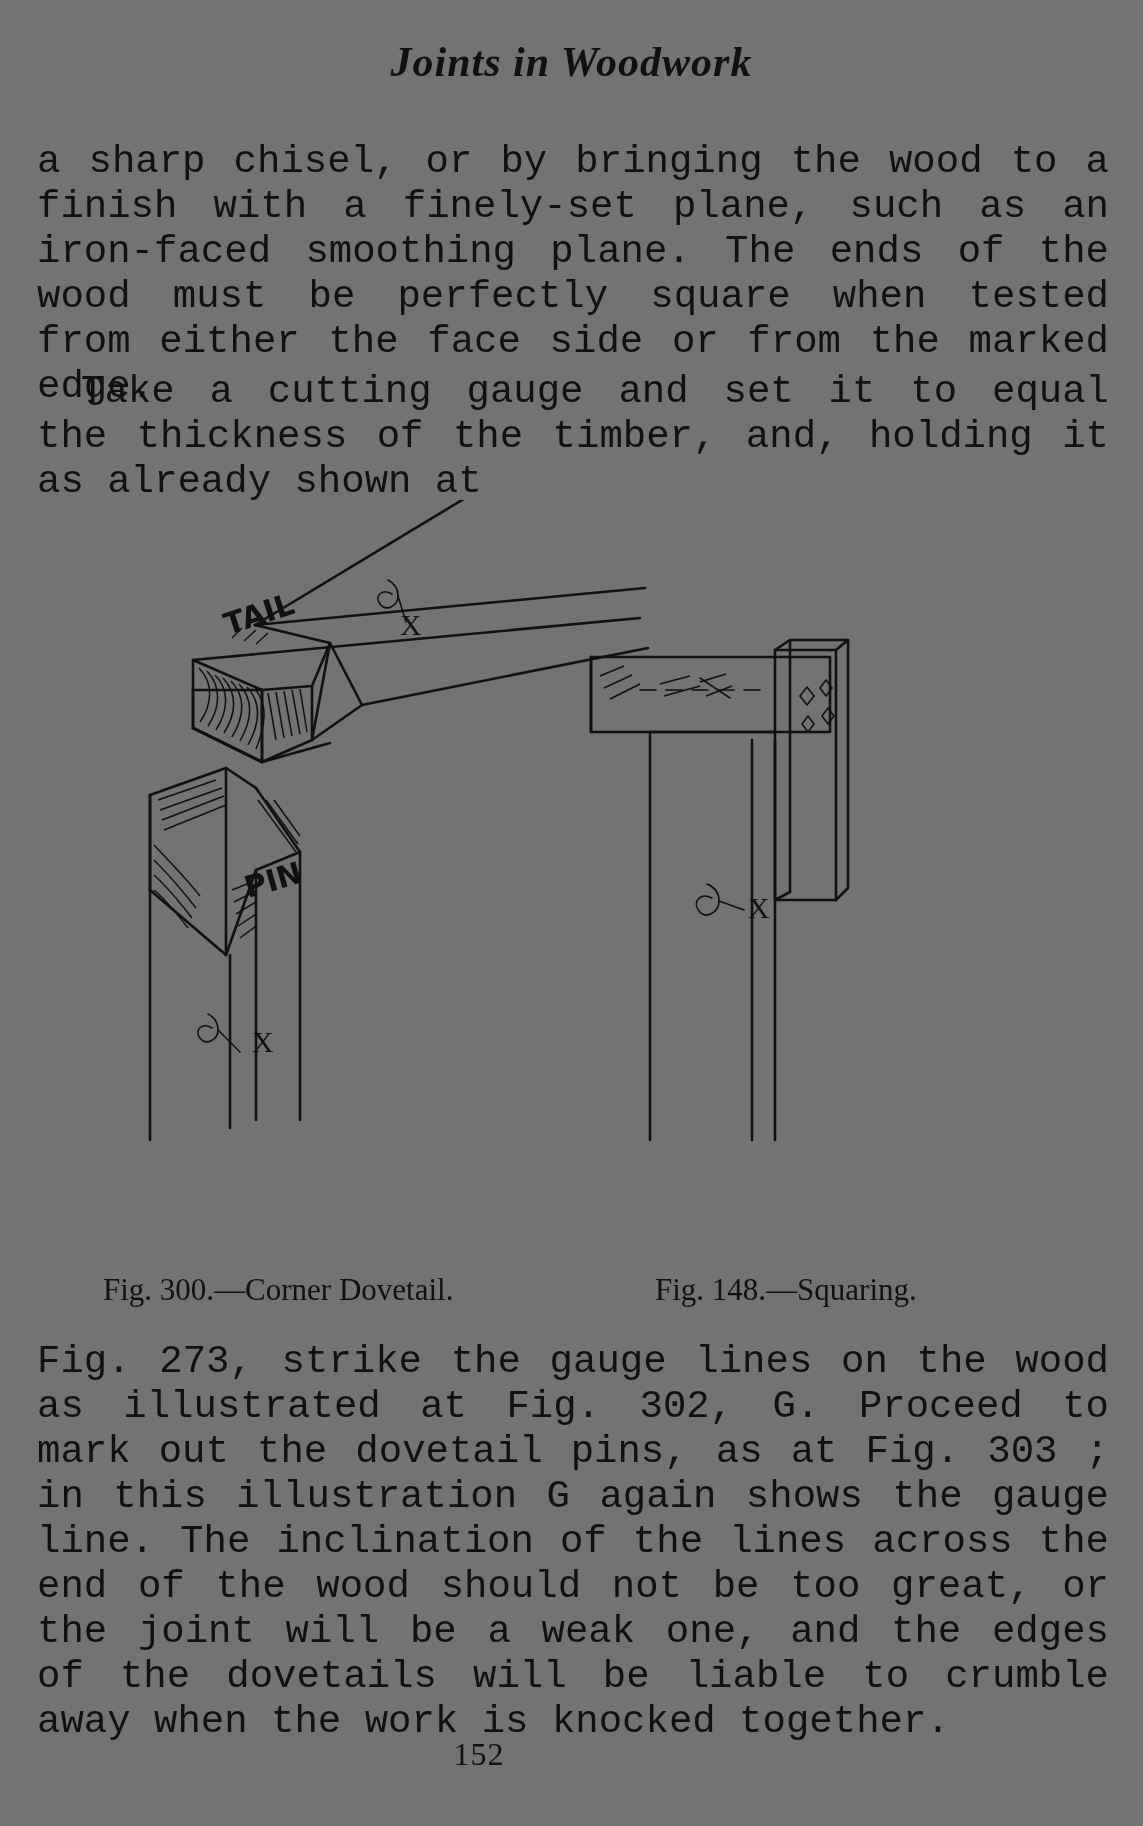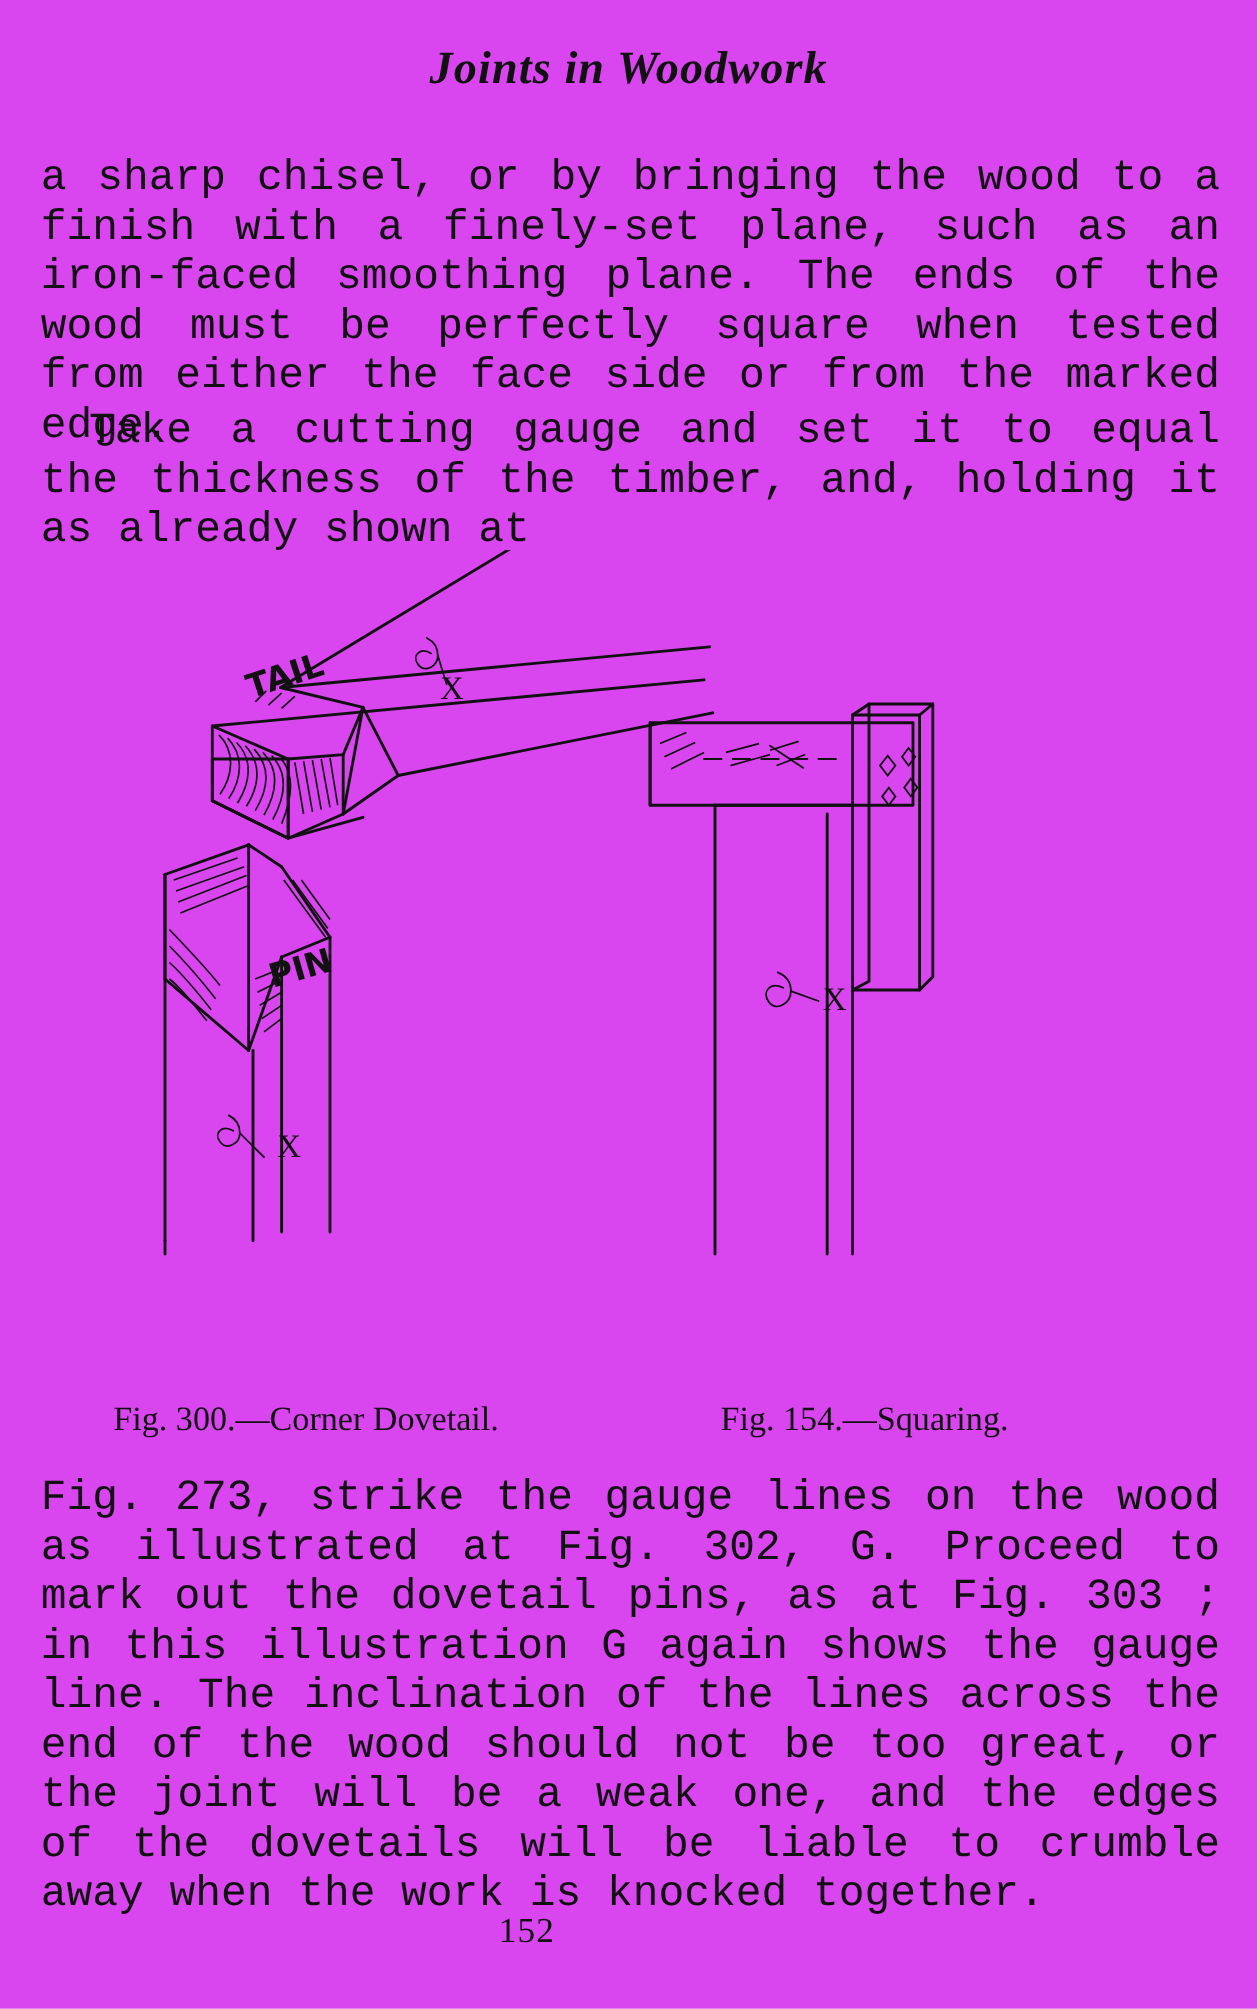--- a/index.html
+++ b/index.html
@@ -13,21 +13,21 @@
     position: relative;
     font-family: "Liberation Serif", "DejaVu Serif", serif;
     color: #111111;
     overflow: hidden;
   }
   .page {
     position: absolute;
     left: 0; top: 0;
     width: 1143px;
     height: 1826px;
-    background: #d946ef;
+    background: #737373;
   }
   .running-head {
     position: absolute;
     left: 0;
     top: 38px;
     width: 1143px;
     text-align: center;
     font-style: italic;
     font-weight: bold;
     font-size: 42px;
@@ -255,20 +255,20 @@
           <path class="ink-thin" d="M719 401 L744 410"></path>
         </g>
         <text class="label-x" x="748" y="418">X</text>
       </g>
 
     </svg>
   </div>
 
   <div class="caption-row">
     <div class="caption" id="caption-300">Fig. 300.—Corner Dovetail.</div>
-    <div class="caption" id="caption-301">Fig. 154.—Squaring.</div>
+    <div class="caption" id="caption-301">Fig. 148.—Squaring.</div>
   </div>
 
   <div class="body-text no-indent" id="para-3">Fig. 273, strike the gauge lines on the wood as illustrated at Fig. 302, G.  Proceed to mark out the dovetail pins, as at Fig. 303 ; in this illustration G again shows the gauge line.  The inclination of the lines across the end of the wood should not be too great, or the joint will be a weak one, and the edges of the dovetails will be liable to crumble away when the work is knocked together.</div>
 
   <div class="folio">152</div>
 
 </div>
 
 </body></html>

